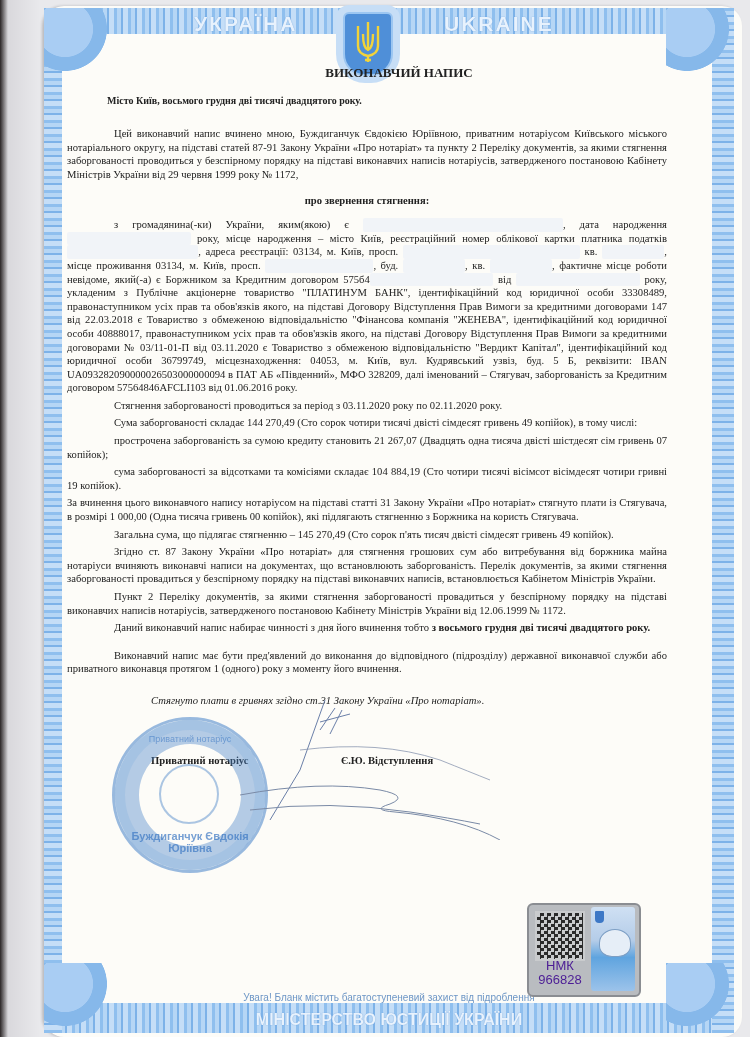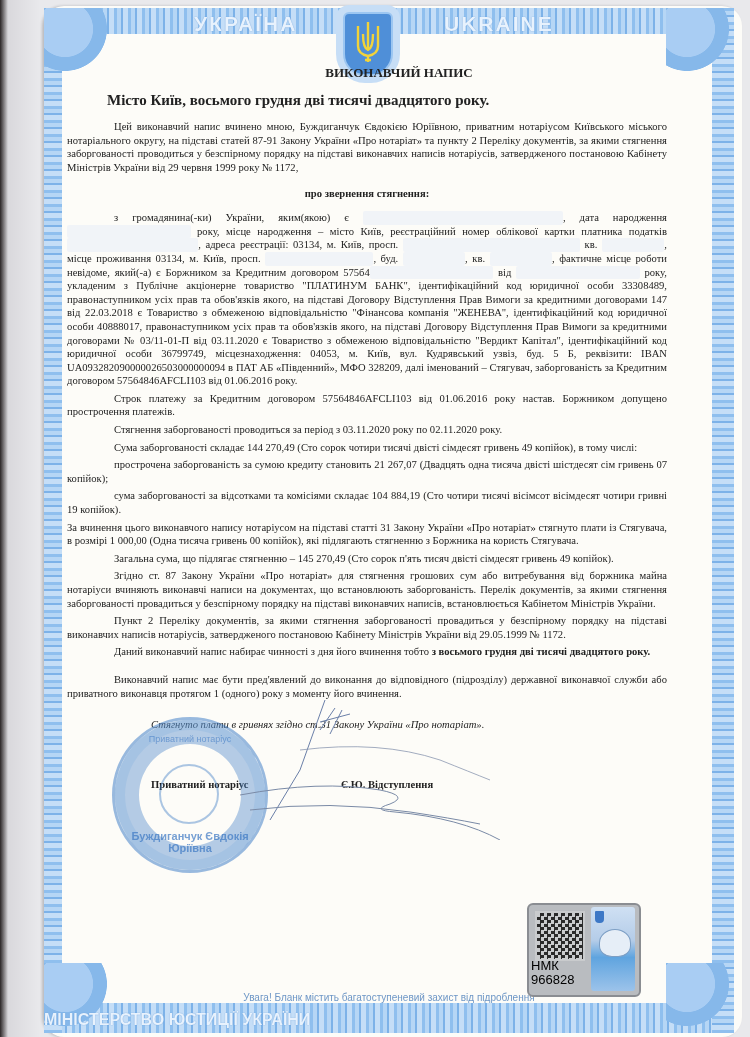--- a/index.html
+++ b/index.html
@@ -15,28 +15,28 @@
   .frame-left { left:0; top:2px; bottom:4px; }
   .frame-right { right:8px; top:2px; bottom:4px; width:22px; }
   .corner { position:absolute; width:70px; height:70px; background:radial-gradient(circle at 30% 30%, #a9cdf3 0 40%, #86b8ea 41% 60%, transparent 61%); }
   .corner.tl { left:0; top:2px; }
   .corner.tr { right:6px; top:2px; }
   .corner.bl { left:0; bottom:4px; }
   .corner.br { right:6px; bottom:4px; }
   .frame-label { position:absolute; color:#e8f2fd; font-family:"Liberation Sans", sans-serif; font-weight:bold; letter-spacing:2px; text-shadow:0 0 1px #5a92d0; }
   .label-ua { top:6px; left:150px; font-size:21px; }
   .label-en { top:6px; left:400px; font-size:21px; }
-  .label-min { bottom:8px; left:0; width:690px; font-size:16px; letter-spacing:0; }
+  .label-min { bottom:8px; left:0; width:690px; text-align:center; font-size:16px; letter-spacing:0; }
   .emblem { position:absolute; left:299px; top:6px; width:46px; height:60px; background:#4f8fd8; border:2px solid #9cc6f1; border-radius:6px 6px 22px 22px; box-shadow:0 0 0 7px #c7def6; }
   .emblem svg { position:absolute; left:7px; top:6px; }
   .warning { position:absolute; bottom:34px; left:0; width:690px; text-align:center; font-family:"Liberation Sans", sans-serif; font-size:10px; color:#6d96c6; }
 
   .content { position:absolute; left:63px; top:66px; width:608px; font-size:10.6px; line-height:13.6px; color:#222; }
   .title { text-align:center; font-weight:bold; font-size:13px; margin:0 0 14px 0; padding-left:64px; }
-  .city { font-weight:bold; font-size:15px; margin:0 0 13px 44px; }
+  .city { font-weight:bold; font-size:10px; margin:0 0 20px 44px; }
   p { margin:4px; text-align:justify; }
   .ind { text-indent:47px; }
   .ind2 { text-indent:47px; }
   .subhead { text-align:center; font-weight:bold; margin:12px 0 11px 0; }
   .gap { height:14px; }
   .redact { display:inline-block; background:#f1f4f8; color:transparent; border-radius:2px; }
   .reg { margin-left:88px; }
   .reg-italic { margin-left:88px; font-style:italic; }
   .sign-row { position:relative; height:20px; margin-top:46px; font-weight:bold; }
   .sign-left { position:absolute; left:88px; }
@@ -44,21 +44,21 @@
 
   .stamp { position:absolute; left:112px; top:717px; width:150px; height:150px; border-radius:50%; border:3px solid rgba(70,130,200,.55); box-shadow:inset 0 0 0 10px rgba(120,170,225,.25), inset 0 0 0 22px rgba(255,255,255,0), inset 0 0 0 24px rgba(70,130,200,.4); }
   .stamp-inner { position:absolute; left:44px; top:44px; width:56px; height:56px; border-radius:50%; border:2px solid rgba(70,130,200,.45); }
   .stamp-text { position:absolute; width:150px; text-align:center; bottom:16px; font-family:"Liberation Sans", sans-serif; font-size:11px; color:rgba(60,120,195,.7); font-weight:bold; }
   .stamp-top { position:absolute; width:150px; text-align:center; top:14px; font-family:"Liberation Sans", sans-serif; font-size:9px; color:rgba(60,120,195,.6); }
   .signature { position:absolute; left:180px; top:700px; }
 
   .hologram { position:absolute; left:527px; top:903px; width:110px; height:90px; background:#b9bcc0; border:2px solid #8a8d92; border-radius:6px; }
   .qr { position:absolute; left:6px; top:6px; width:46px; height:46px; background:
       repeating-conic-gradient(#2a2a2a 0 25%, #c9cbcd 0 50%) 0 0/7px 7px; border:2px solid #c9cbcd; }
-  .qr-code { position:absolute; left:2px; top:54px; width:58px; text-align:left; font-family:"Liberation Sans", sans-serif; font-size:13px; line-height:14px; color:#000000; }
+  .qr-code { position:absolute; left:2px; top:54px; width:58px; text-align:center; font-family:"Liberation Sans", sans-serif; font-size:13px; line-height:14px; color:#4c1d95; }
   .holo-right { position:absolute; left:62px; top:2px; width:44px; height:84px; background:linear-gradient(180deg,#cfe0f3 0,#b4cce8 40%,#5fa4df 60%,#9cc3ea 100%); border-radius:3px; }
   .holo-right .mini-emblem { position:absolute; left:4px; top:4px; width:9px; height:12px; background:#3d78c6; border-radius:1px 1px 4px 4px; }
   .holo-figure { position:absolute; left:8px; top:22px; width:30px; height:26px; background:#e6eef7; border-radius:50% 50% 40% 40%; border:1px solid #7c9ec4; }
 </style>
 </head>
 <body>
 
 <div class="scanbg"></div>
 
 <div class="page">
@@ -85,29 +85,28 @@
 
 <div class="content">
   <div class="title">ВИКОНАВЧИЙ НАПИС</div>
   <div class="city">Місто Київ, восьмого грудня дві тисячі двадцятого року.</div>
 
   <p class="ind">Цей виконавчий напис вчинено мною, Буждиганчук Євдокією Юріївною, приватним нотаріусом Київського міського нотаріального округу, на підставі статей 87-91 Закону України «Про нотаріат» та пункту 2 Переліку документів, за якими стягнення заборгованості проводиться у безспірному порядку на підставі виконавчих написів нотаріусів, затвердженого постановою Кабінету Міністрів України від 29 червня 1999 року № 1172,</p>
   <div class="subhead">про звернення стягнення:</div>
 
   <p class="ind"><span>з громадянина(-ки) України, яким(якою) є</span> <span class="redact">XXXXXXXXXXXXXXXXXXXX</span><span>, дата народження</span> <span class="redact">XXXXXXXXXX</span> <span>року, місце народження – місто Київ, реєстраційний номер облікової картки платника податків</span> <span class="redact">XXXXXXXXXXX</span><span>, адреса реєстрації: 03134, м. Київ, просп.</span> <span class="redact">XXXXXXXXXXXXXXXXX</span> <span>кв.</span> <span class="redact">XX</span><span>, місце проживання 03134, м. Київ, просп.</span> <span class="redact">XXXXXXXX</span><span>, буд.</span> <span class="redact">XX</span><span>, кв.</span> <span class="redact">XX</span><span>, фактичне місце роботи невідоме, який(-а) є Боржником за Кредитним договором 575б4</span><span class="redact">XXXXXXXXXX</span> <span>від</span> <span class="redact">XXXXXXXXXX</span> <span>року, укладеним з Публічне акціонерне товариство "ПЛАТИНУМ БАНК", ідентифікаційний код юридичної особи 33308489, правонаступником усіх прав та обов'язків якого, на підставі Договору Відступлення Прав Вимоги за кредитними договорами 147 від 22.03.2018 є Товариство з обмеженою відповідальністю "Фінансова компанія "ЖЕНЕВА", ідентифікаційний код юридичної особи 40888017, правонаступником усіх прав та обов'язків якого, на підставі Договору Відступлення Прав Вимоги за кредитними договорами № 03/11-01-П від 03.11.2020 є Товариство з обмеженою відповідальністю "Вердикт Капітал", ідентифікаційний код юридичної особи 36799749, місцезнаходження: 04053, м. Київ, вул. Кудрявський узвіз, буд. 5 Б, реквізити: IBAN UA093282090000026503000000094 в ПАТ АБ «Південний», МФО 328209, далі іменований – Стягувач, заборгованість за Кредитним договором 57564846AFCLI103 від 01.06.2016 року.</span></p>
 
-  <p class="ind">Строк платежу за Кредитним договором 57564846AFCLI103 від 01.06.2016 року настав. Боржником допущено прострочення платежів.</p>
   <p class="ind">Стягнення заборгованості проводиться за період з 03.11.2020 року по 02.11.2020 року.</p>
   <p class="ind">Сума заборгованості складає 144 270,49 (Сто сорок чотири тисячі двісті сімдесят гривень 49 копійок), в тому числі:</p>
   <p class="ind2">прострочена заборгованість за сумою кредиту становить 21 267,07 (Двадцять одна тисяча двісті шістдесят сім гривень 07 копійок);</p>
   <p class="ind2">сума заборгованості за відсотками та комісіями складає 104 884,19 (Сто чотири тисячі вісімсот вісімдесят чотири гривні 19 копійок).</p>
   <p>За вчинення цього виконавчого напису нотаріусом на підставі статті 31 Закону України «Про нотаріат» стягнуто плати із Стягувача, в розмірі 1 000,00 (Одна тисяча гривень 00 копійок), які підлягають стягненню з Боржника на користь Стягувача.</p>
   <p class="ind">Загальна сума, що підлягає стягненню – 145 270,49 (Сто сорок п'ять тисяч двісті сімдесят гривень 49 копійок).</p>
   <p class="ind">Згідно ст. 87 Закону України «Про нотаріат» для стягнення грошових сум або витребування від боржника майна нотаріуси  вчиняють виконавчі написи на документах, що встановлюють заборгованість. Перелік документів, за якими стягнення заборгованості провадиться у безспірному порядку на підставі виконавчих написів, встановлюється Кабінетом Міністрів України.</p>
-  <p class="ind">Пункт 2 Переліку документів, за якими стягнення заборгованості провадиться у безспірному порядку на підставі виконавчих написів нотаріусів, затвердженого постановою Кабінету Міністрів України від 29.05.1999 № 1172.</p>
+  <p class="ind">Пункт 2 Переліку документів, за якими стягнення заборгованості провадиться у безспірному порядку на підставі виконавчих написів нотаріусів, затвердженого постановою Кабінету Міністрів України від 12.06.1999 № 1172.</p>
   <p class="ind"><span>Даний виконавчий напис набирає чинності з дня його вчинення тобто </span><b>з восьмого грудня дві тисячі двадцятого року.</b></p>
   <div style="height:6px"></div>
   <p class="ind">Виконавчий напис має бути пред'явлений до виконання до відповідного (підрозділу) державної виконавчої служби або приватного виконавця протягом 1 (одного) року з моменту його вчинення.</p>
 
   <div class="gap"></div>
   <div class="reg-italic">Стягнуто плати в гривнях згідно ст.31 Закону України «Про нотаріат».</div>
 
   <div class="sign-row">
     <span class="sign-left">Приватний нотаріус</span>
     <span class="sign-right">Є.Ю. Відступлення</span>

